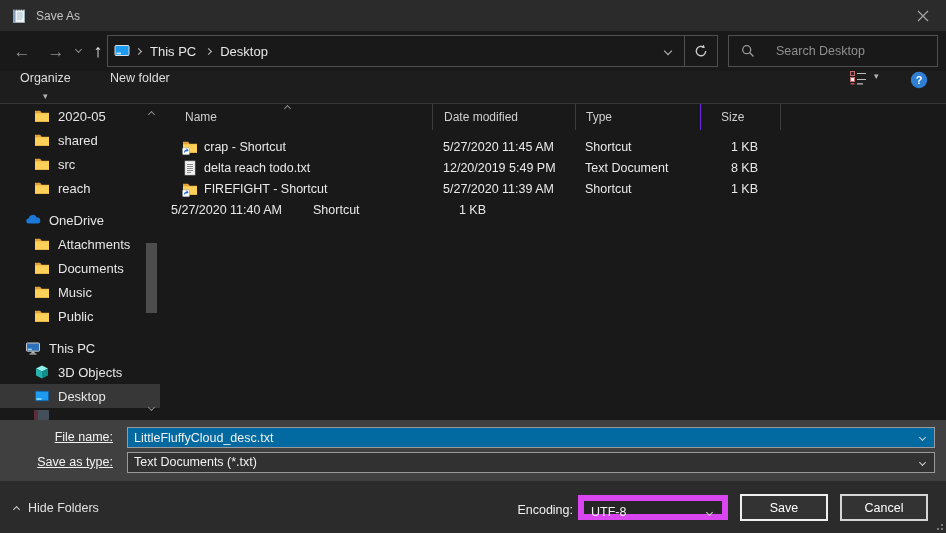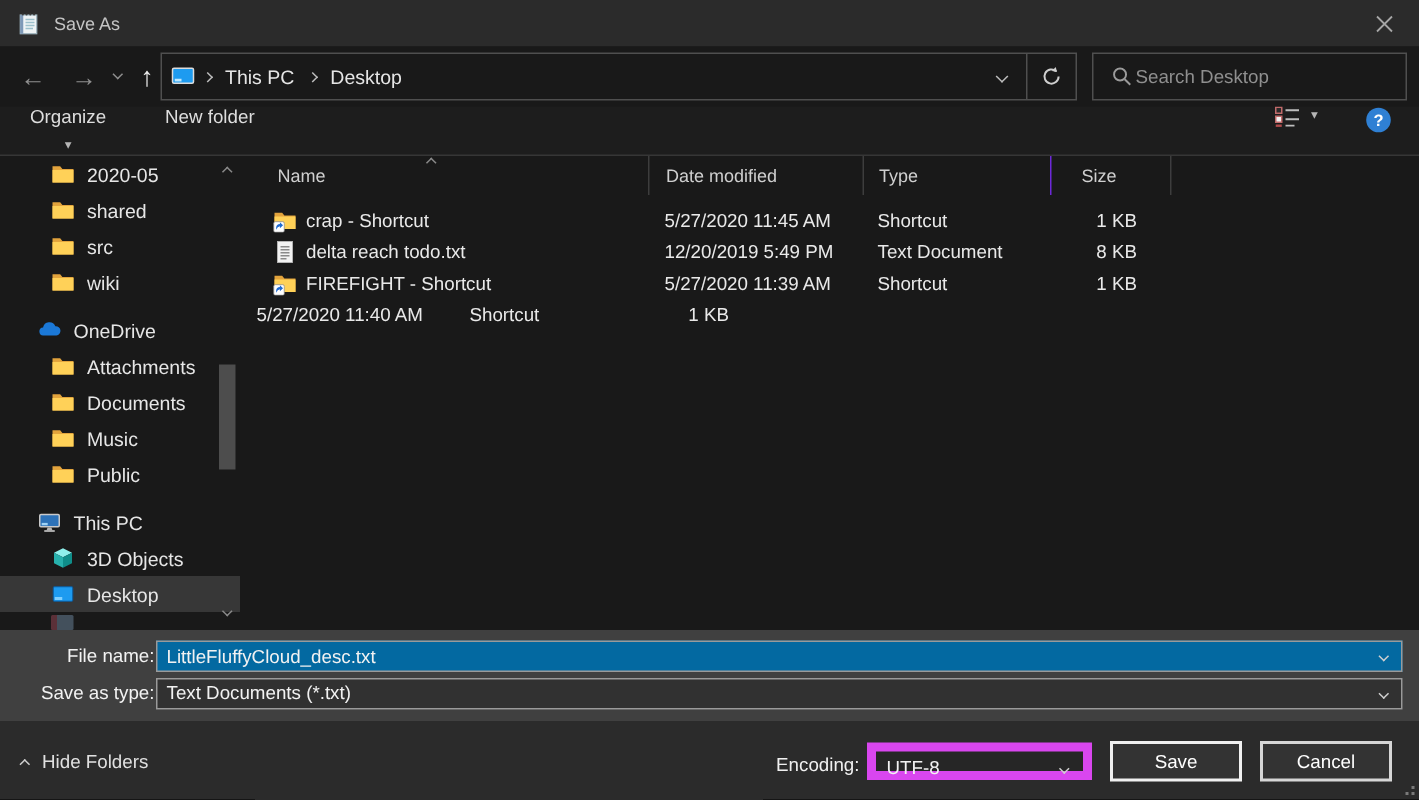--- a/index.html
+++ b/index.html
@@ -20,21 +20,21 @@
   .nav-btn{position:absolute;top:0;height:40px;display:flex;align-items:center;justify-content:center;}
   .arrow{font-size:17px;line-height:1;}
   .breadcrumb{position:absolute;left:107px;top:4px;width:611px;height:32px;
     border:1px solid #4f4f4f;background:#191919;display:flex;align-items:center;}
   .bc-item{color:#e6e6e6;font-size:13px;padding:0 4px;}
   .bc-right{margin-left:auto;display:flex;align-items:stretch;height:100%;}
   .bc-btn{width:32px;display:flex;align-items:center;justify-content:center;}
   .vsep{width:1px;background:#4f4f4f;}
   .searchbox{position:absolute;left:728px;top:4px;width:210px;height:32px;
     border:1px solid #4f4f4f;background:#191919;display:flex;align-items:center;
-    padding-left:12px;gap:0;}
+    padding-left:12px;gap:19px;}
   .searchbox input{background:transparent;border:none;outline:none;color:#d8d8d8;
     font-size:12.5px;width:150px;font-family:"Liberation Sans",sans-serif;}
   .searchbox input::placeholder{color:#8f8f8f;}
 
   
   .toolbar{position:absolute;top:71px;left:0;right:0;height:33px;background:#1d1d1d;
     border-bottom:1px solid #363636;}
   .tb-btn{position:absolute;top:0;height:32px;display:flex;align-items:center;gap:6px;
     color:#dedede;font-size:12.5px;flex-direction:column;}
   .tri{color:#b5b5b5;font-size:9px;}
@@ -68,21 +68,21 @@
   .rows{margin-top:6px;}
   .row{height:21px;display:flex;align-items:center;font-size:12.5px;color:#e9e9e9;}
   .c-name{width:272px;display:flex;align-items:center;gap:6px;padding-left:22px;}
   .c-date{width:143px;padding-left:11px;}
   .c-type{width:125px;padding-left:10px;}
   .c-size{width:80px;text-align:right;padding-right:22px;}
 
   
   .fields{position:absolute;top:420px;left:0;right:0;height:61px;background:#404040;}
   .frow{position:absolute;left:0;right:0;height:21px;display:flex;}
-  .flabel{width:104px;text-align:right;padding-right:1px;color:#f2f2f2;font-size:12.5px;line-height:21px;}
+  .flabel{width:127px;text-align:right;padding-right:14px;color:#f2f2f2;font-size:12.5px;line-height:21px;text-decoration:underline;}
   .combo{position:relative;flex:1;margin-right:11px;height:21px;background:#313131;
     border:1px solid #9a9a9a;font-size:12.5px;line-height:19px;padding-left:6px;color:#f2f2f2;}
   .combo .chev{position:absolute;right:9px;top:7px;}
   .fname-input{position:relative;flex:1;margin-right:11px;height:21px;background:#0369a1;
     border:1px solid #9a9a9a;}
   .fname-input input{width:calc(100% - 26px);height:100%;background:transparent;border:none;
     outline:none;color:#f2f2f2;font-size:12.5px;padding-left:6px;font-family:"Liberation Sans",sans-serif;}
   .fname-input .chev{position:absolute;right:9px;top:7px;}
 
   
@@ -248,21 +248,21 @@
           </span>
           <span class="sb-label">src</span>
         </div>
         <div class="sb-row ind2">
           <span class="ic">
             <svg width="16" height="16" viewBox="0 0 16 16">
               <path fill="#e2a33c" d="M1 2.8h5.1l1.5 1.9H15v9H1z"></path>
               <path fill="#ffd158" d="M1 5.3h14v8.4H1z"></path>
             </svg>
           </span>
-          <span class="sb-label">wiki</span>
+          <span class="sb-label">reach</span>
         </div>
         <div class="sb-row ind1 gap">
           <span class="ic">
             <svg width="16" height="16" viewBox="0 0 16 16">
               <path fill="#1b78d7" d="M12.6 11.6H4a2.6 2.6 0 0 1-.3-5.2 4.3 4.3 0 0 1 8.2-.9 3.05 3.05 0 0 1 .7 6.1z"></path>
             </svg>
           </span>
           <span class="sb-label">OneDrive</span>
         </div>
         <div class="sb-row ind2">

